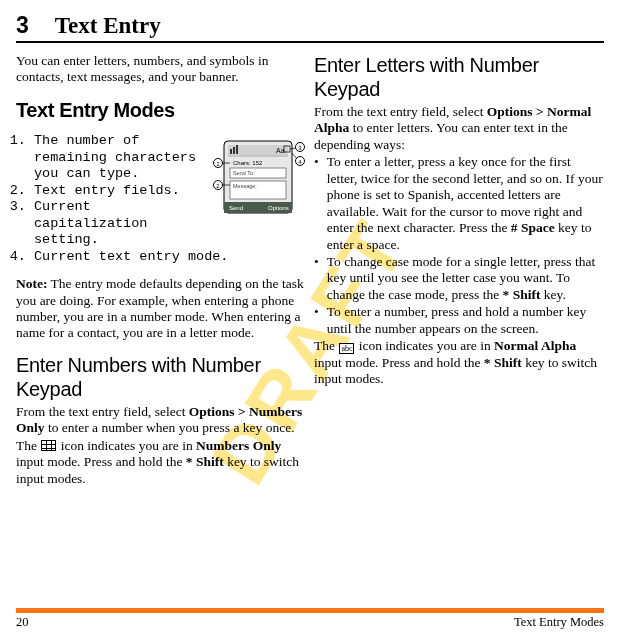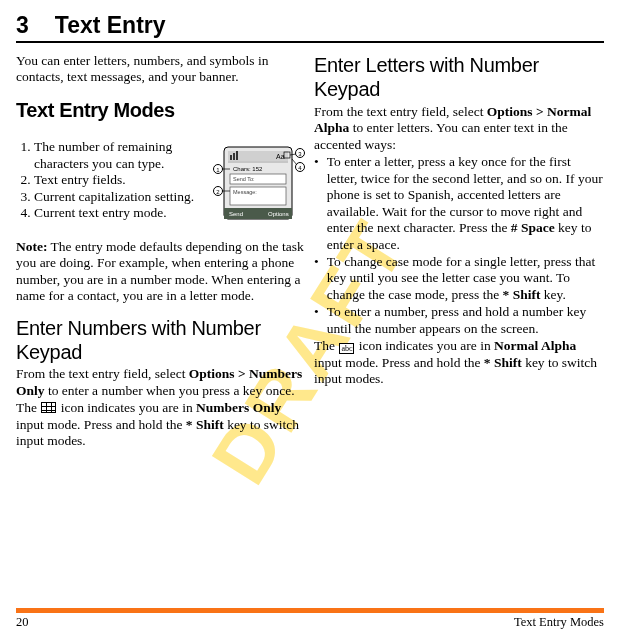--- a/index.html
+++ b/index.html
@@ -32,21 +32,21 @@
     padding-bottom: 2px;
     margin-bottom: 10px;
   }
   .chapNum {
     font-family: Arial, Helvetica, sans-serif;
     font-weight: bold;
     font-size: 23px;
     margin-right: 26px;
   }
   .chapTitle {
-    font-family: Liberation Sans, sans-serif;
+    font-family: Liberation Serif, serif;
     font-weight: bold;
     font-size: 23px;
   }
   .cols {
     display: flex;
     gap: 8px;
     font-size: 13.5px;
     line-height: 1.22;
   }
   .col { flex: 1 1 0; }
@@ -59,21 +59,21 @@
     letter-spacing: -0.4px;
   }
   .h2 {
     font-family: Arial, Helvetica, sans-serif;
     font-size: 20px;
     margin-top: 10px;
     margin-bottom: 2px;
     letter-spacing: -0.3px;
   }
   p { margin-bottom: 1px; }
-  ol { list-style: decimal; padding-left: 18px; margin: 17px 0; }
+  ol { list-style: decimal; padding-left: 18px; margin: 11px 0; font-family: Liberation Mono, monospace; }
   ol li { margin-bottom: 0px; }
   ul.bullets { list-style: none; padding-left: 0; }
   ul.bullets > li { display: flex; gap: 8px; margin-bottom: 1px; }
   ul.bullets > li > .bu { flex: 0 0 auto; }
   ul.bullets > li > .bt { flex: 1 1 auto; }
   b { font-weight: bold; }
   .floatbox {
     float: right;
     width: 96px;
     margin: 2px 0 2px 6px;
@@ -216,21 +216,21 @@
         <span>From the text entry field, select </span><b>Options &gt; Numbers Only</b><span> to enter a number when you press a key once.</span>
       </p>
       <p>
         <span>The </span><span class="icon-grid"><i></i></span><span> icon indicates you are in </span><b>Numbers Only</b><span> input mode. Press and hold the </span><b>* Shift</b><span> key to switch input modes.</span>
       </p>
     </div>
 
     <div class="col">
       <div class="h2" style="margin-top:0">Enter Letters with Number Keypad</div>
       <p>
-        <span>From the text entry field, select </span><b>Options &gt; Normal Alpha</b><span> to enter letters. You can enter text in the accented ways:</span>
+        <span>From the text entry field, select </span><b>Options &gt; Normal Alpha</b><span> to enter letters. You can enter text in the depending ways:</span>
       </p>
       <ul class="bullets">
         <li>
           <span class="bu">•</span>
           <span class="bt"><span>To enter a letter, press a key once for the first letter, twice for the second letter, and so on. If your phone is set to Spanish, accented letters are available. Wait for the cursor to move right and enter the next character. Press the </span><b># Space</b><span> key to enter a space.</span></span>
         </li>
         <li>
           <span class="bu">•</span>
           <span class="bt"><span>To change case mode for a single letter, press that key until you see the letter case you want. To change the case mode, press the </span><b>* Shift</b><span> key.</span></span>
         </li>

